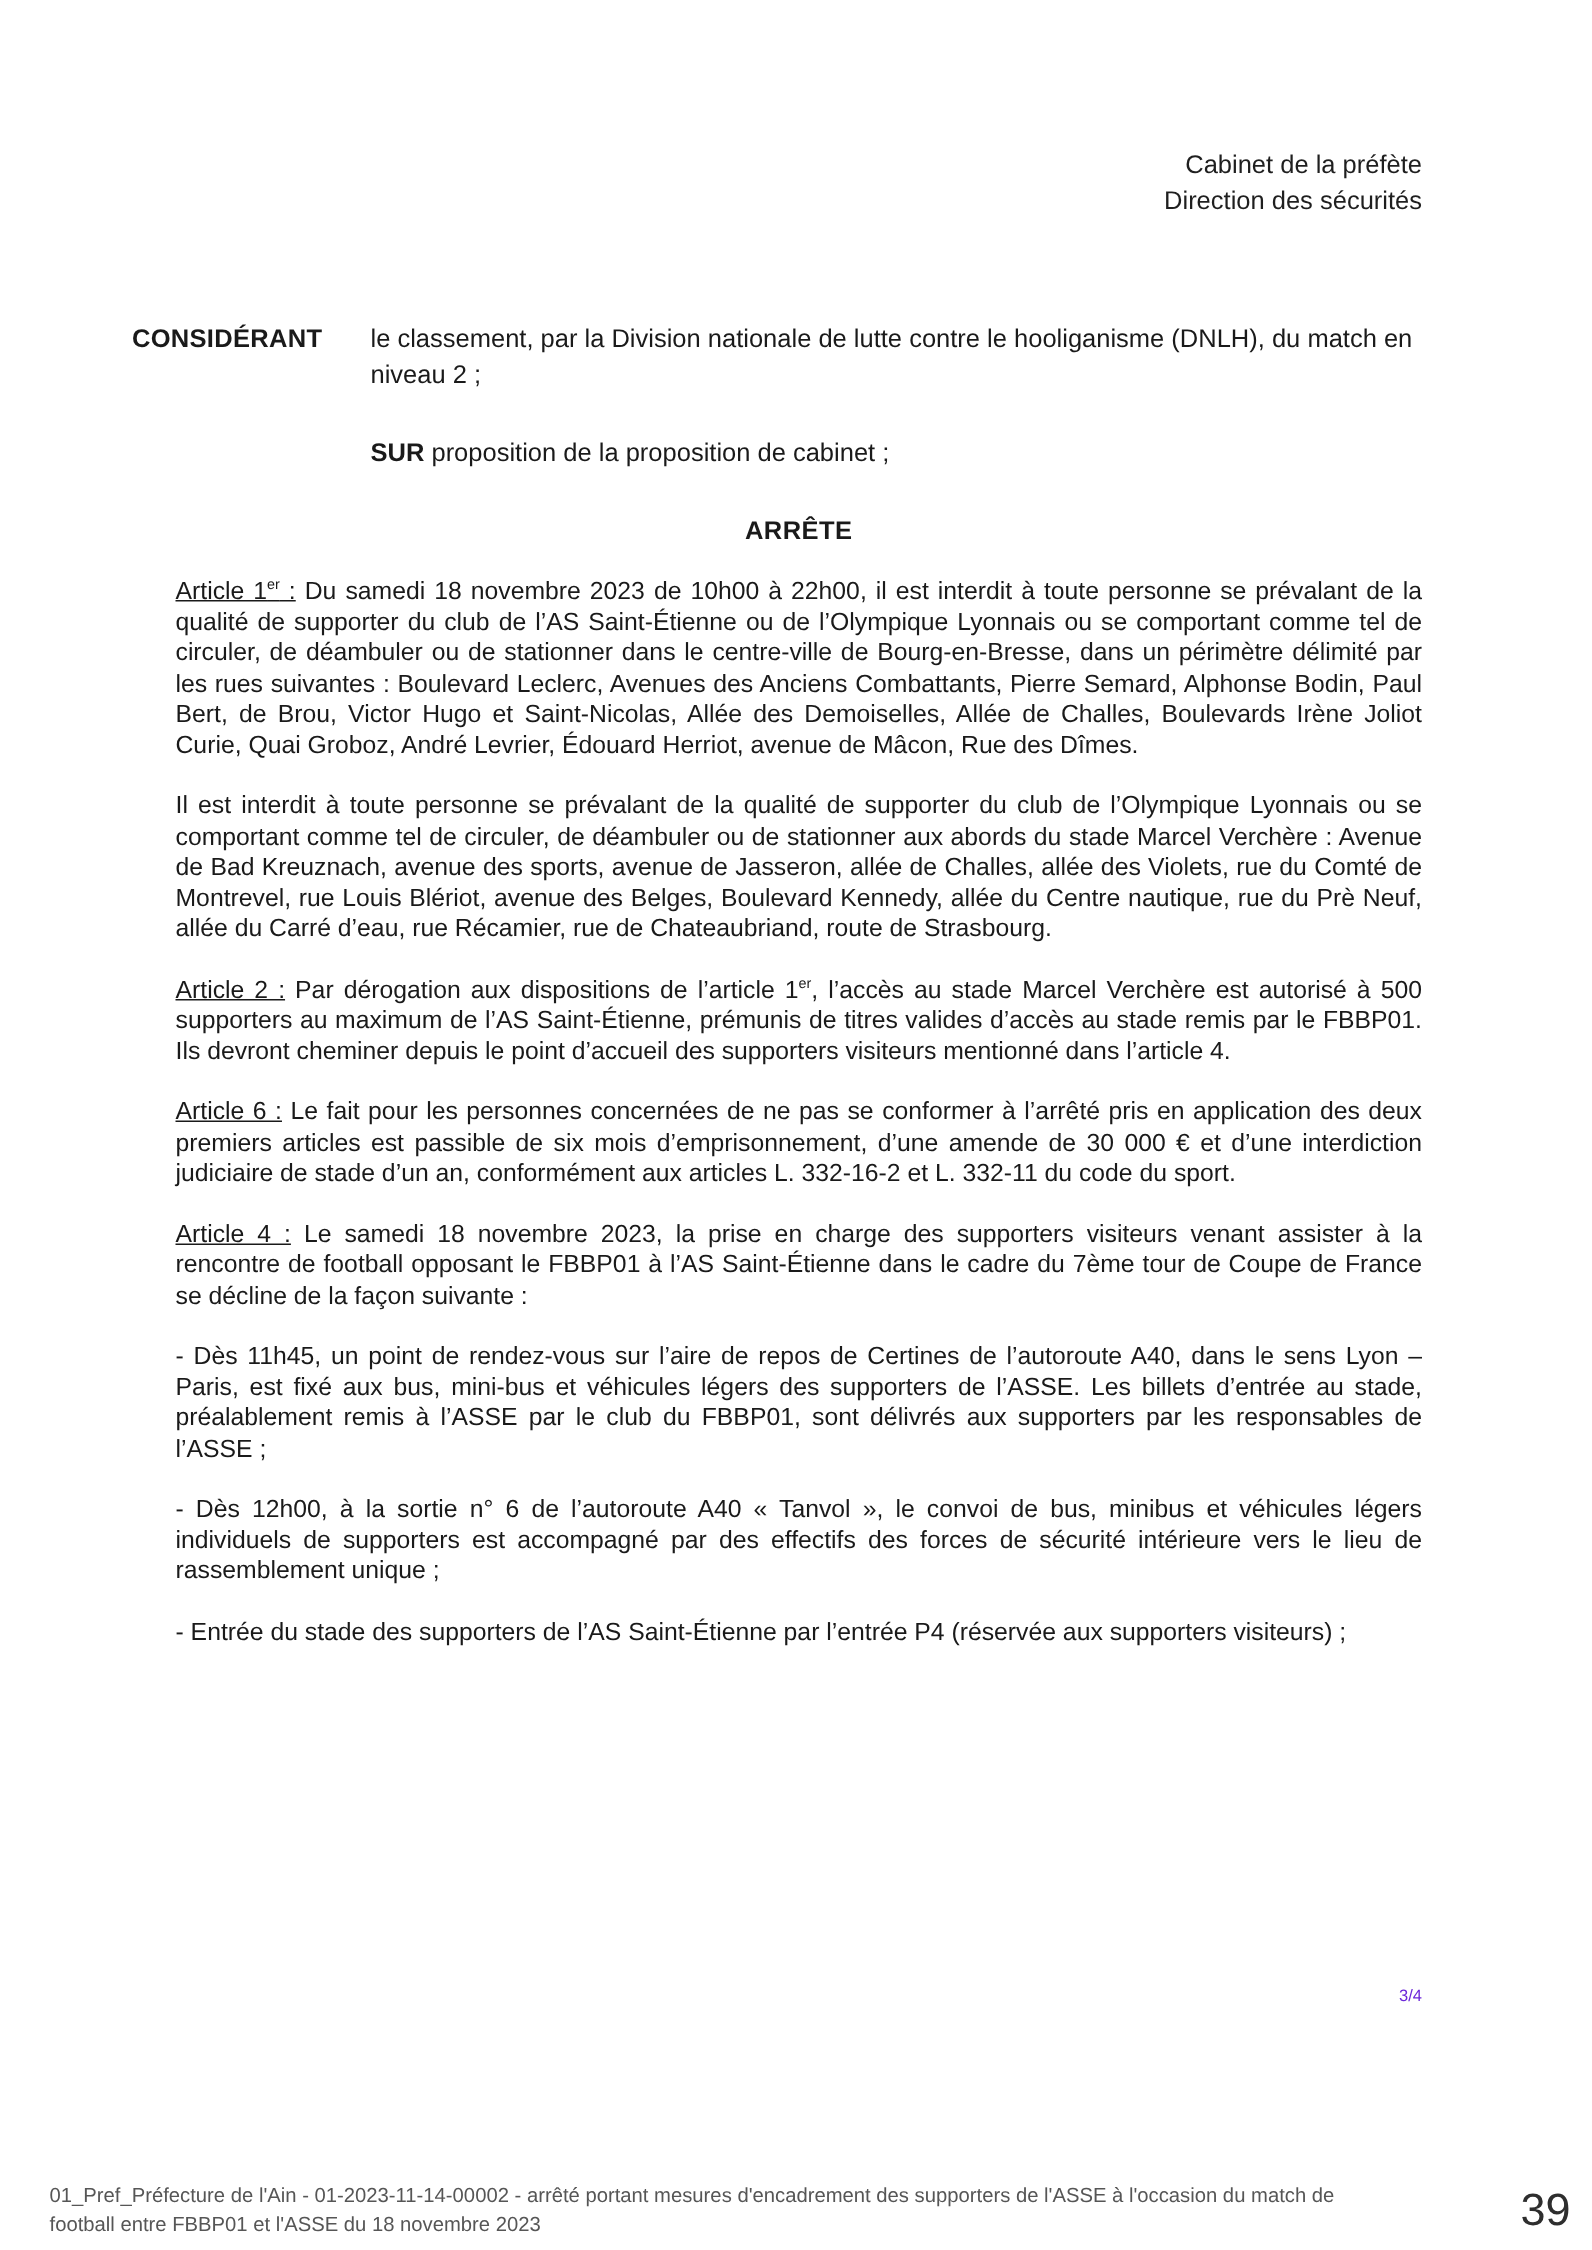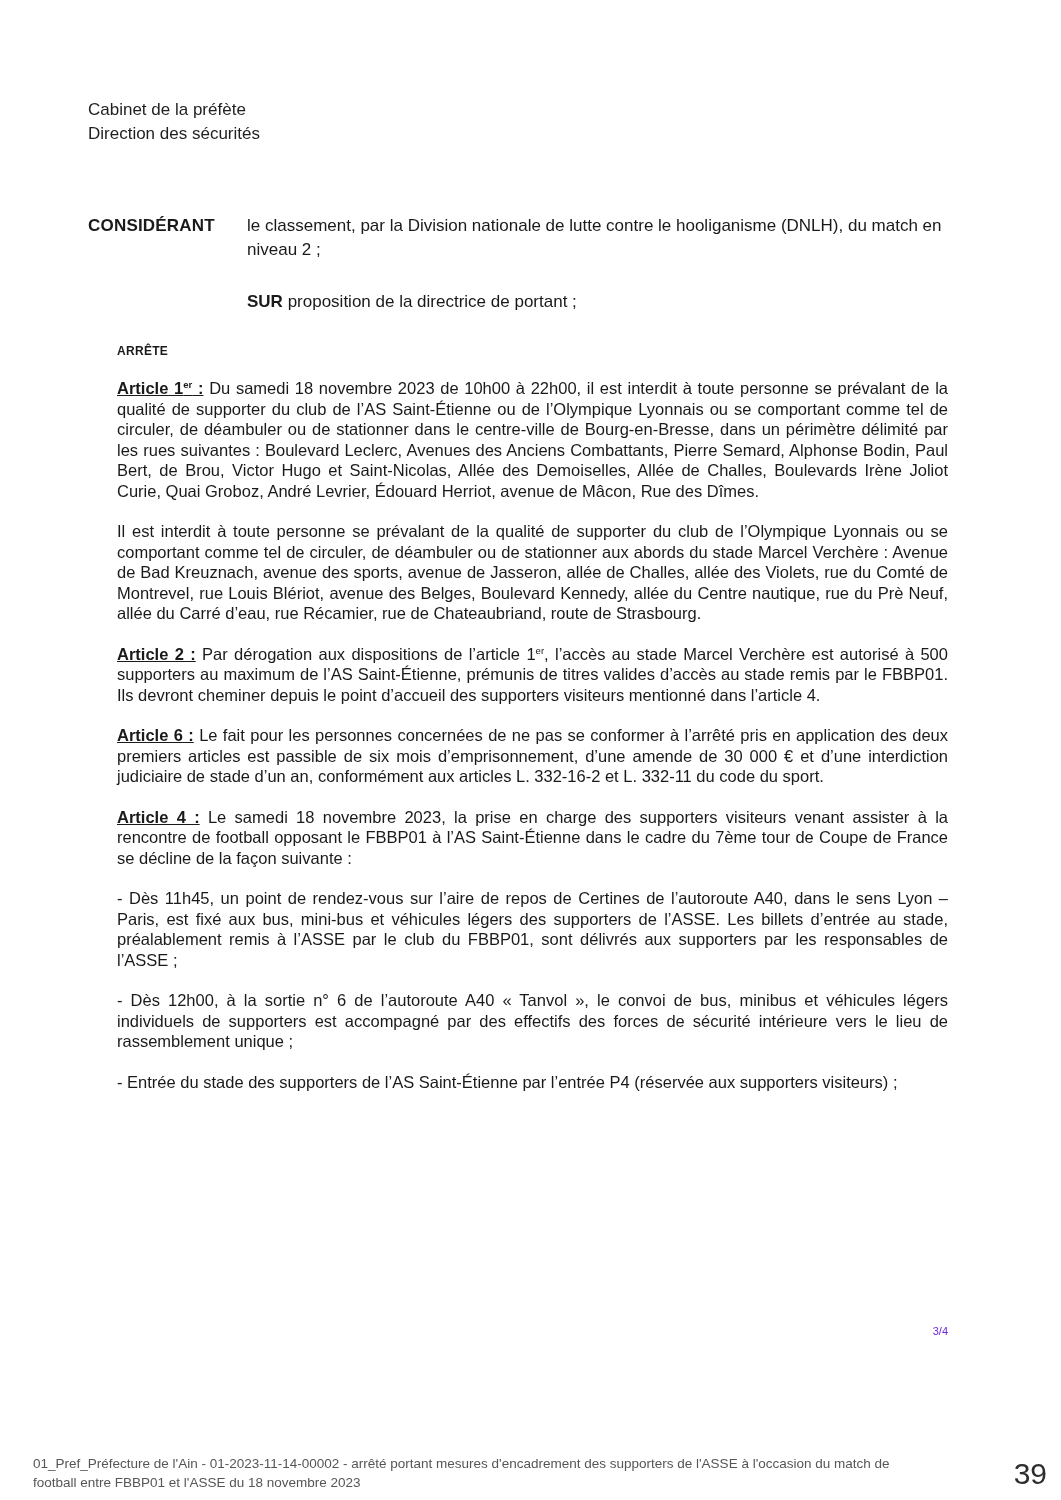--- a/index.html
+++ b/index.html
@@ -12,20 +12,21 @@
     background: #ffffff;
     font-family: "Liberation Sans", sans-serif;
     color: #1a1a1a;
     overflow: hidden;
   }
   .content {
     padding: 0 113px 0 88px;
   }
   .doc-header {
     margin-top: 98px;
+    text-align: right;
     font-size: 17px;
     line-height: 24px;
     color: #1f1f1f;
   }
   .considerant-row {
     display: flex;
     margin-top: 68px;
     font-size: 17px;
     line-height: 24px;
     justify-content: space-between;
@@ -42,37 +43,38 @@
   .sur-line {
     margin-left: 159px;
     margin-top: 28px;
     font-size: 17px;
     line-height: 24px;
   }
   .sur-line b { font-weight: bold; }
   .arrete {
     margin-top: 30px;
     margin-left: 29px;
+    text-align: center;
     font-weight: bold;
-    font-size: 12px;
+    font-size: 17px;
     letter-spacing: 0.3px;
   }
   .articles {
     margin-left: 29px;
     margin-top: 2px;
   }
   .para {
     margin-top: 20px;
     text-align: justify;
     font-size: 16.5px;
     line-height: 20.5px;
     color: #1a1a1a;
   }
   .alabel {
-    font-weight: bold;
+    font-weight: normal;
     text-decoration: underline;
   }
   sup {
     font-size: 0.58em;
     line-height: 0;
     vertical-align: super;
   }
   .page-num {
     position: absolute;
     top: 1325px;
@@ -107,21 +109,21 @@
     <div class="doc-header">
       <div>Cabinet de la préfète</div>
       <div>Direction des sécurités</div>
     </div>
 
     <div class="considerant-row">
       <div class="c-label">CONSIDÉRANT</div>
       <div class="c-text">le classement, par la Division nationale de lutte contre le hooliganisme (DNLH), du match en niveau 2 ;</div>
     </div>
 
-    <p class="sur-line"><b>SUR</b><span> proposition de la directrice de portant ;</span></p>
+    <p class="sur-line"><b>SUR</b><span> proposition de la proposition de cabinet ;</span></p>
 
     <div class="arrete">ARRÊTE</div>
 
     <div class="articles">
 
       <p class="para"><span class="alabel"><span>Article 1</span><sup>er</sup><span> :</span></span><span> Du samedi 18 novembre 2023 de 10h00 à 22h00, il est interdit à toute personne se prévalant de la qualité de supporter du club de l’AS Saint-Étienne ou de l’Olympique Lyonnais ou se comportant comme tel de circuler, de déambuler ou de stationner dans le centre-ville de Bourg-en-Bresse, dans un périmètre délimité par les rues suivantes : Boulevard Leclerc, Avenues des Anciens Combattants, Pierre Semard, Alphonse Bodin, Paul Bert, de Brou, Victor Hugo et Saint-Nicolas, Allée des Demoiselles, Allée de Challes, Boulevards Irène Joliot Curie, Quai Groboz, André Levrier, Édouard Herriot, avenue de Mâcon, Rue des Dîmes.</span></p>
 
       <p class="para">Il est interdit à toute personne se prévalant de la qualité de supporter du club de l’Olympique Lyonnais ou se comportant comme tel de circuler, de déambuler ou de stationner aux abords du stade Marcel Verchère : Avenue de Bad Kreuznach, avenue des sports, avenue de Jasseron, allée de Challes, allée des Violets, rue du Comté de Montrevel, rue Louis Blériot, avenue des Belges, Boulevard Kennedy, allée du Centre nautique, rue du Prè Neuf, allée du Carré d’eau, rue Récamier, rue de Chateaubriand, route de Strasbourg.</p>
 
       <p class="para"><span class="alabel">Article 2 :</span><span> Par dérogation aux dispositions de l’article 1</span><sup>er</sup><span>, l’accès au stade Marcel Verchère est autorisé à 500 supporters au maximum de l’AS Saint-Étienne, prémunis de titres valides d’accès au stade remis par le FBBP01. Ils devront cheminer depuis le point d’accueil des supporters visiteurs mentionné dans l’article 4.</span></p>

